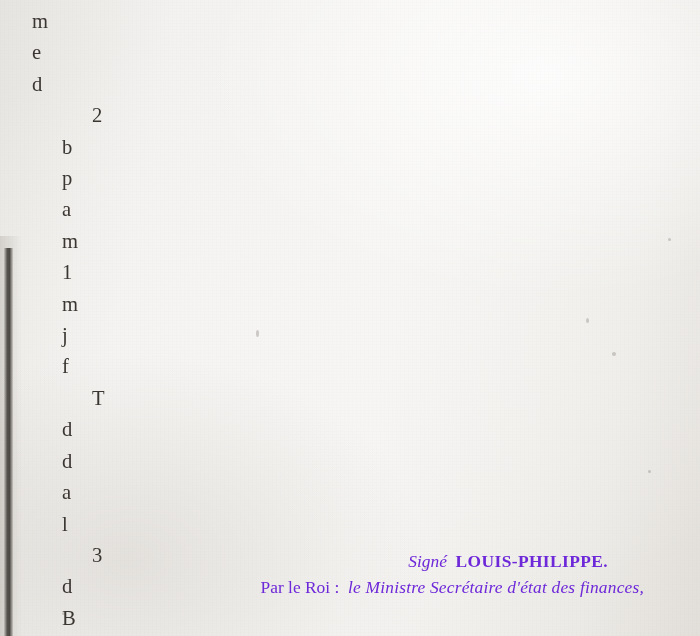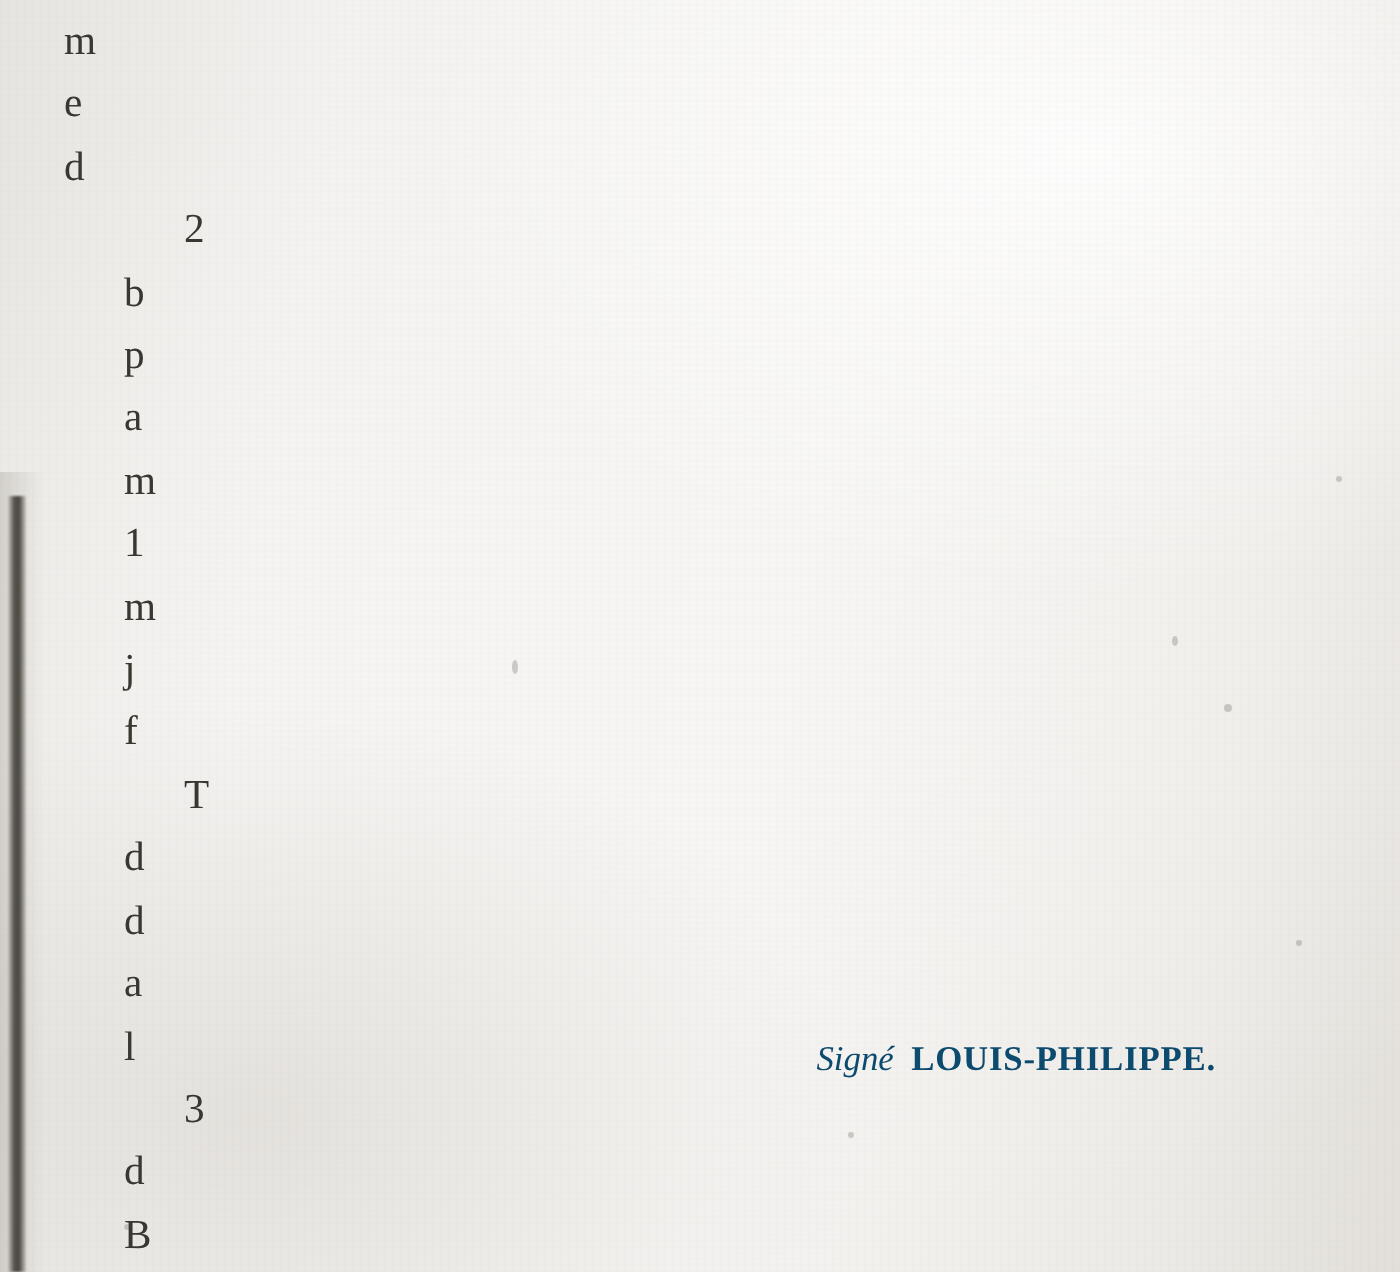--- a/index.html
+++ b/index.html
@@ -107,25 +107,25 @@
   }
   .line.justify > span { display: inline-block; }
 
   .indent { padding-left: 30px; }
   .ink-mid   { color: #3a3631; }
 
   
   #signature-block {
     position: absolute;
     left: 32px;
-    top: 516px;
+    top: 548px;
     width: 628px;
     font-size: 17.4px;
     line-height: 26px;
-    color: #0c4a6e;
+    color: #6d28d9;
   }
   .sig-line { display: block; white-space: nowrap; }
   .sig-1 { text-align: right; padding-right: 52px; }
   .sig-2 { text-align: right; padding-right: 16px; }
   .sig-3 { text-align: right; padding-right: 46px; }
 
   .sig-italic     { font-style: italic; }
   .sig-caps-bold  { font-weight: 700; letter-spacing: .4px; }
   .sig-roman      { font-style: normal; }
   .sig-smallcaps  { font-variant: small-caps; font-weight: 700; letter-spacing: .5px; }
@@ -230,18 +230,22 @@
 
     </div>
 
     <div id="signature-block">
 
       <div class="sig-line sig-1">
         <span class="sig-italic">Signé</span>
         <span>&nbsp;</span><span class="sig-caps-bold">LOUIS-PHILIPPE.</span>
       </div>
 
+      <div class="sig-line sig-2">
+        <span class="sig-roman">Par le Roi :</span>
+        <span>&nbsp;</span><span class="sig-ital-title">le Ministre Secrétaire d'état des finances,</span>
+      </div>
 
 
     </div>
 
   </div>
 </div>
 
 </body></html>

